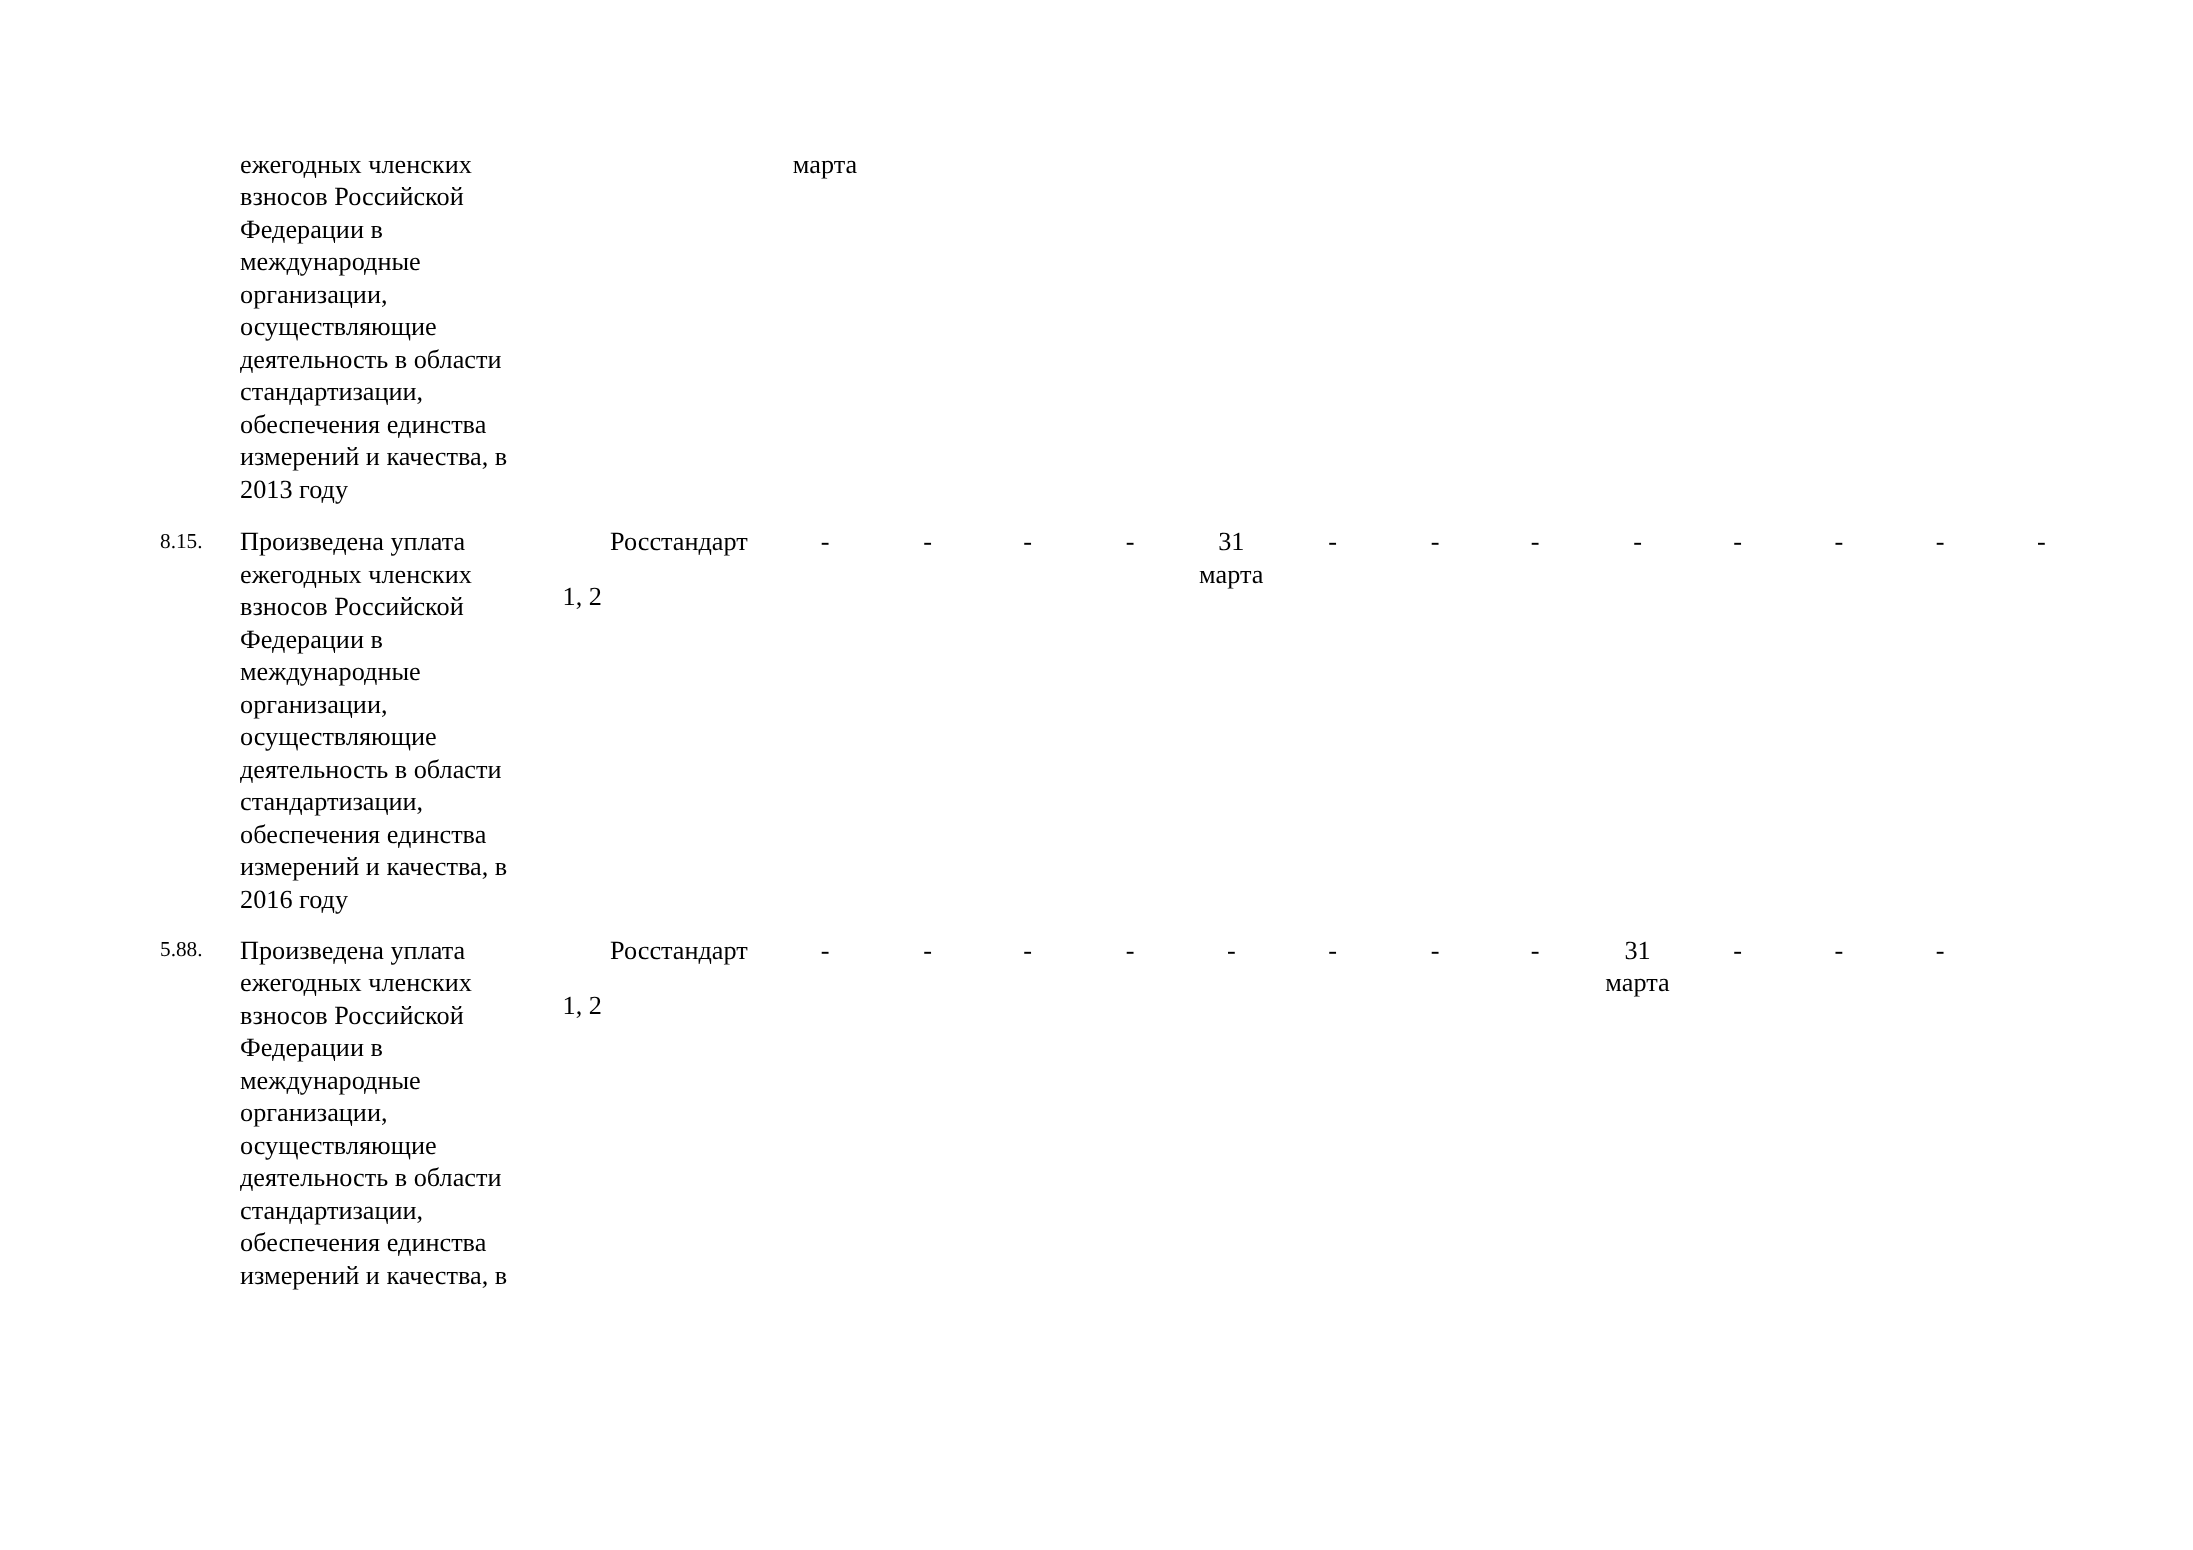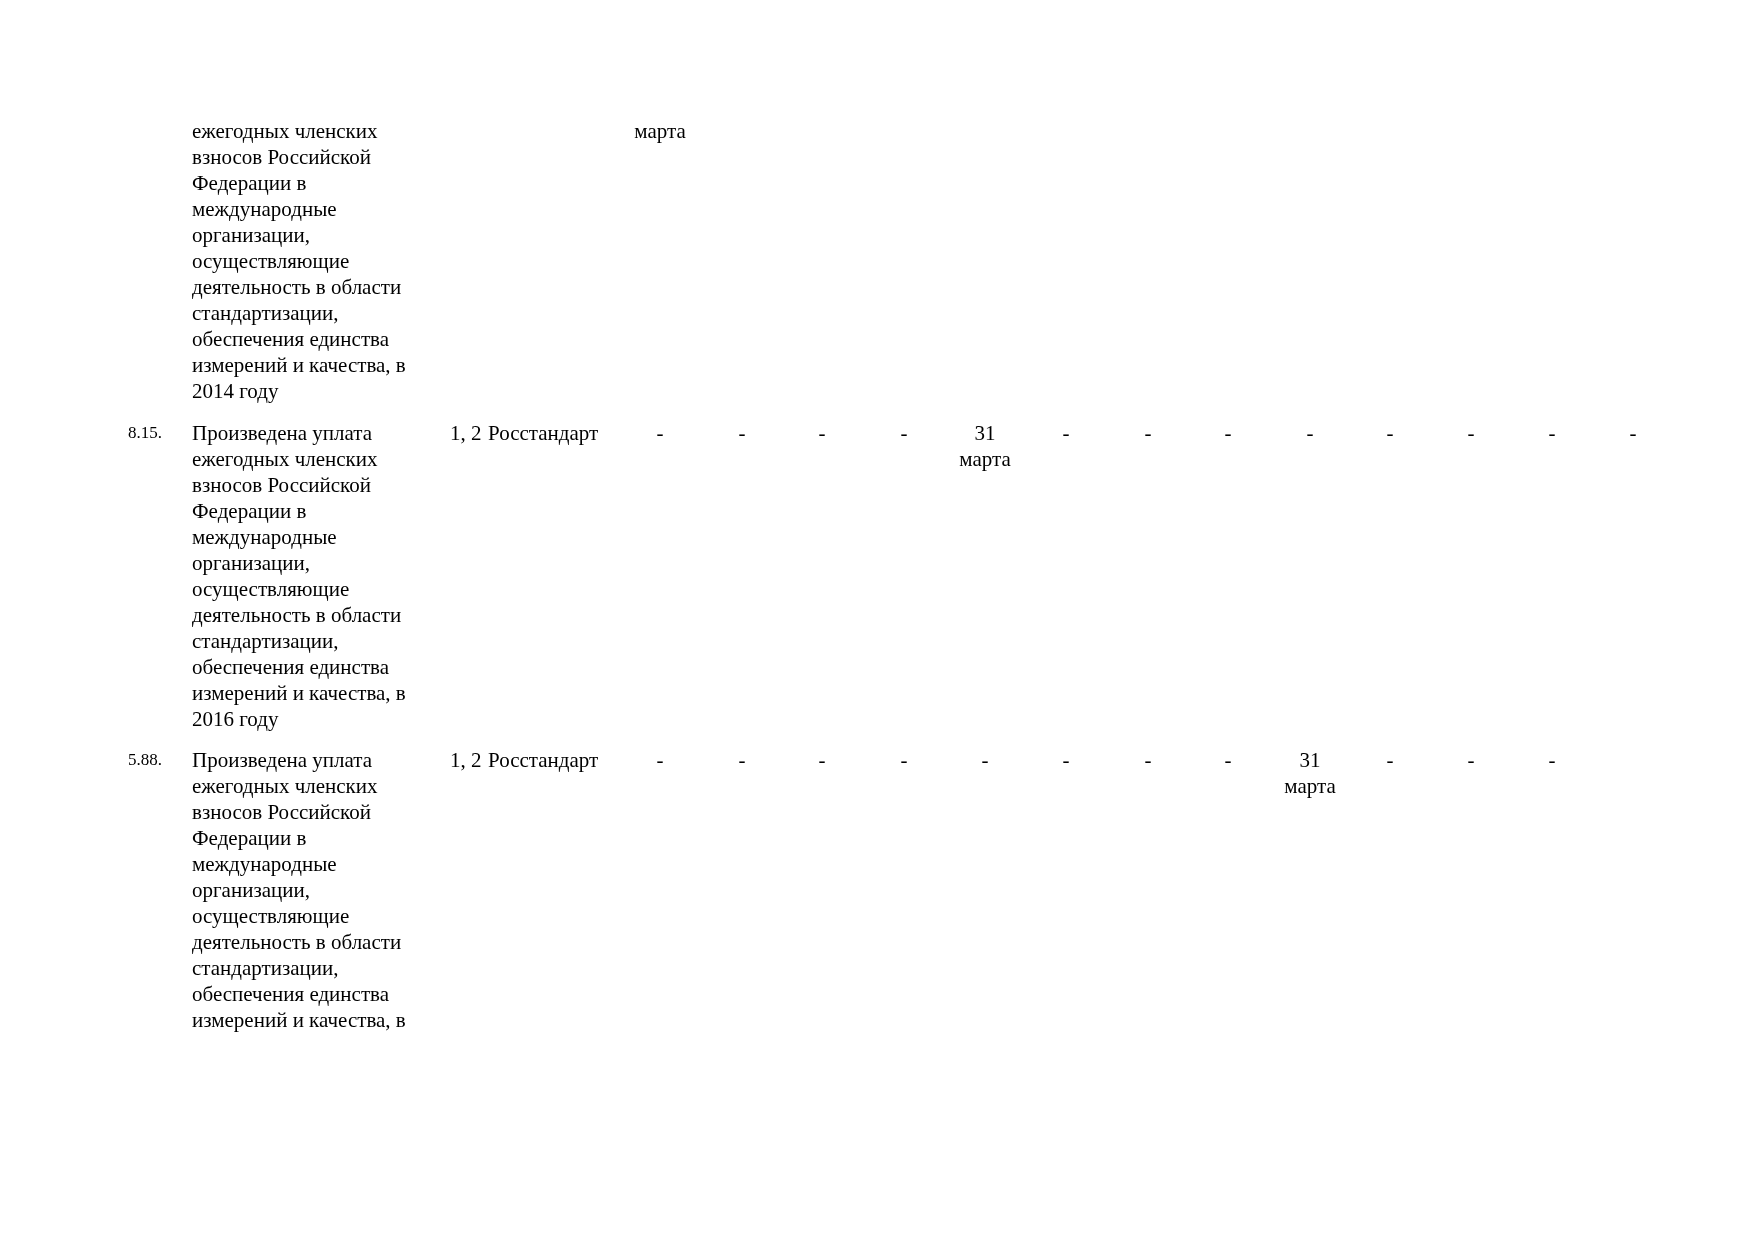--- a/index.html
+++ b/index.html
@@ -49,20 +49,21 @@
   .col-text div { white-space: nowrap; }
 
   .col-codes {
     position: absolute;
     left: 450px;
     width: 44px;
     font-size: 21px;
     line-height: 26px;
     text-align: left;
     white-space: nowrap;
+    margin-top: 44px;
   }
 
   .col-org {
     position: absolute;
     left: 488px;
     width: 150px;
     font-size: 21px;
     line-height: 26px;
     text-align: left;
     white-space: nowrap;
@@ -86,21 +87,21 @@
           <div>ежегодных членских</div>
           <div>взносов Российской</div>
           <div>Федерации в</div>
           <div>международные</div>
           <div>организации,</div>
           <div>осуществляющие</div>
           <div>деятельность в области</div>
           <div>стандартизации,</div>
           <div>обеспечения единства</div>
           <div>измерений и качества, в</div>
-          <div>2014 году</div>
+          <div>2013 году</div>
         </div>
         <div class="cell" style="left: 620px; width: 80px; top: 0px;">марта</div>
       </div>
       <div class="row" style="top: 420px;">
         <div class="col-num">8.15.</div>
         <div class="col-text">
           <div>Произведена уплата</div>
           <div>ежегодных членских</div>
           <div>взносов Российской</div>
           <div>Федерации в</div>

